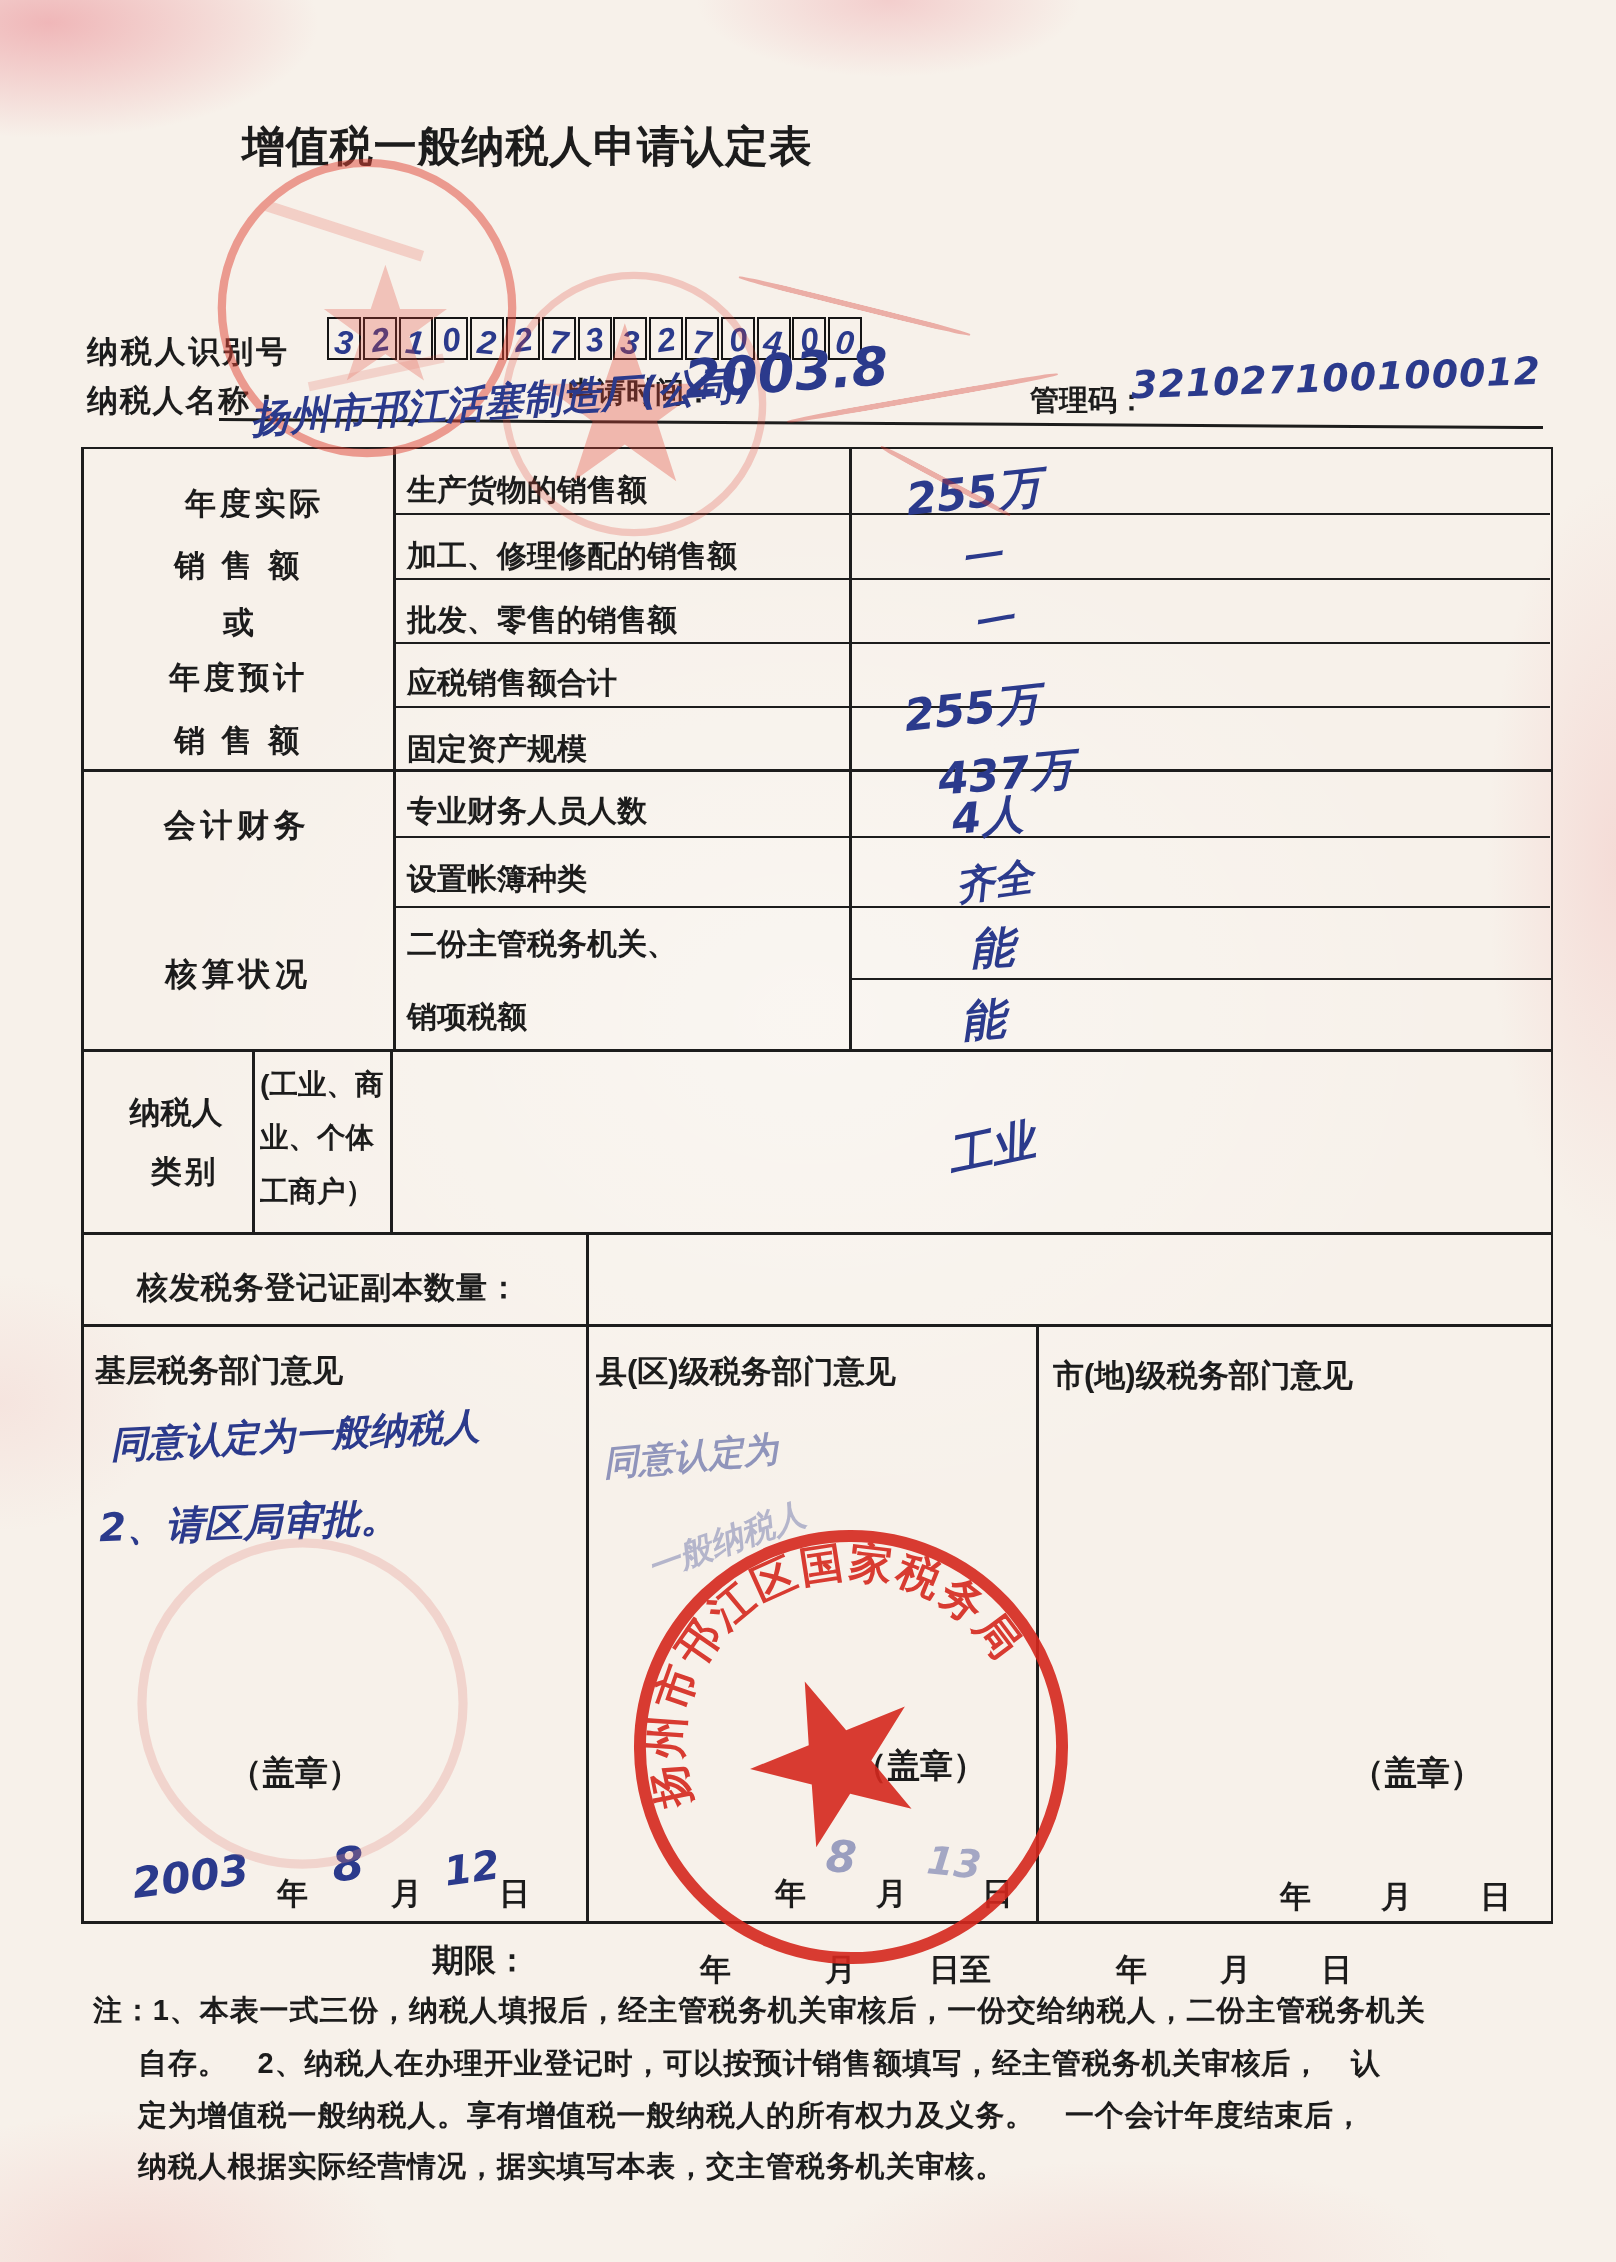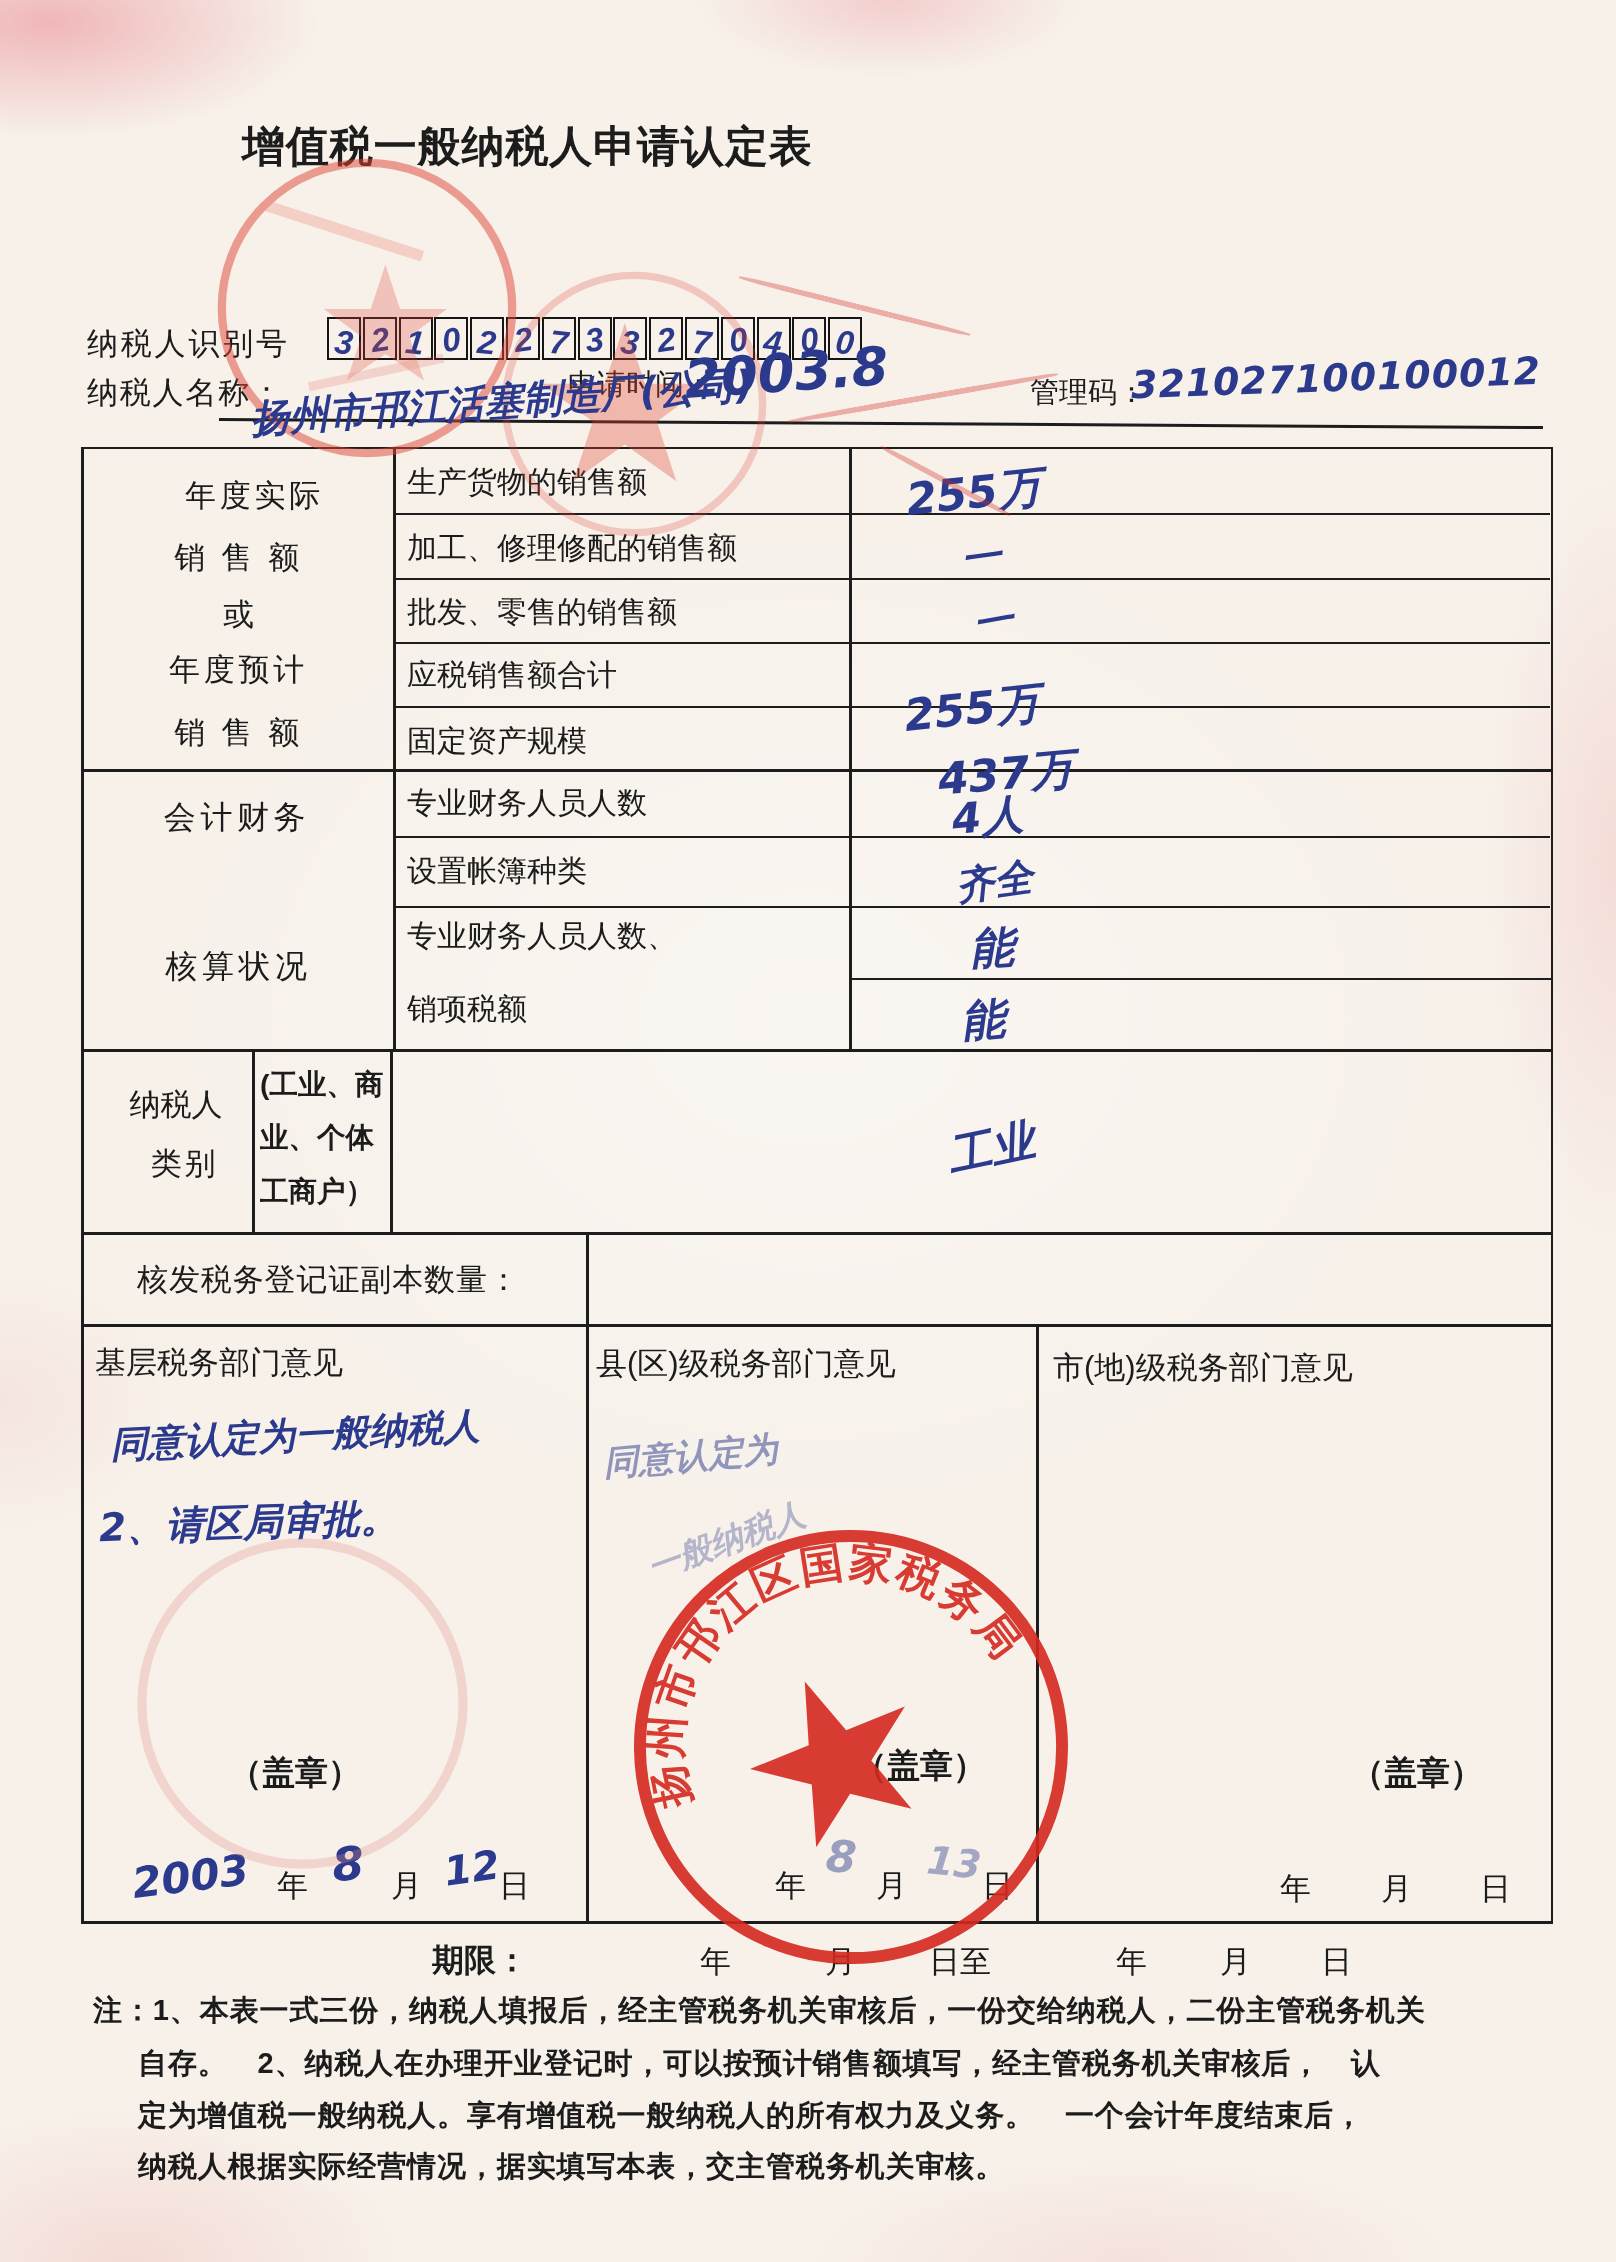--- a/index.html
+++ b/index.html
@@ -11,21 +11,21 @@
       radial-gradient(275px 110px at 55% 0%, rgba(235,140,150,.35), rgba(235,140,150,0) 70%),
       radial-gradient(184px 551px at 100% 38%, rgba(238,165,165,.28), rgba(238,165,165,0) 70%),
       radial-gradient(239px 184px at 0% 62%, rgba(238,170,170,.18), rgba(238,170,170,0) 70%),
       radial-gradient(386px 220px at 8% 100%, rgba(236,150,150,.25), rgba(236,150,150,0) 70%),
       radial-gradient(459px 147px at 70% 100%, rgba(236,160,160,.2), rgba(236,160,160,0) 70%),
       radial-gradient(826px 643px at 50% 45%, rgba(255,255,255,.35), rgba(255,255,255,0) 80%);}
   .abs{position:absolute;}
   .z2{z-index:2;}
   .print{color:#1c1c1c;}
   .b{font-weight:700;}
-  .sb{font-weight:400;}
+  .sb{font-weight:700;margin-top:8px;}
   .hw{color:#2b3a8c;font-style:italic;font-weight:600;white-space:nowrap;
       font-family:"DejaVu Sans",sans-serif;z-index:4;}
   .hl{position:absolute;background:#1d1d1d;height:2.8px;z-index:2;}
   .vl{position:absolute;background:#1d1d1d;width:2.8px;z-index:2;}
   .table{position:absolute;left:81px;top:447px;width:1467px;height:1472px;
          border-left:3.7px solid #1d1d1d;border-right:2.8px solid #1d1d1d;
          border-top:2.8px solid #1d1d1d;border-bottom:3.7px solid #1d1d1d;z-index:2;}
   .cellc{text-align:center;}
   .idbox{display:inline-block;width:30px;height:39px;border:2.8px solid #151515;margin-right:1.8px;
          text-align:center;vertical-align:top;position:relative;background:transparent;}
@@ -96,21 +96,21 @@
     <div class="abs hw" style="left:877px;top:81px;font-size:40px;transform:rotate(-8deg);">一</div>
     <div class="abs hw" style="left:889px;top:145px;font-size:40px;transform:rotate(-10deg);">一</div>
     <div class="abs hw" style="left:820px;top:231px;font-size:44px;transform:rotate(-6deg);">255万</div>
     <div class="abs hw" style="left:854px;top:296px;font-size:44px;transform:rotate(-5deg);">437万</div>
 
     <div class="abs sb print cellc" style="left:0;width:306px;top:347px;font-size:32px;letter-spacing:4.6px;">会计财务</div>
     <div class="abs sb print cellc" style="left:0;width:309px;top:496px;font-size:32px;letter-spacing:4.6px;">核算状况</div>
 
     <div class="abs sb print" style="left:323px;top:334px;font-size:30px;">专业财务人员人数</div>
     <div class="abs sb print" style="left:323px;top:402px;font-size:30px;">设置帐簿种类</div>
-    <div class="abs sb print" style="left:323px;top:467px;font-size:30px;">专业财务人员人数、</div>
+    <div class="abs sb print" style="left:323px;top:467px;font-size:30px;">二份主管税务机关、</div>
     <div class="abs sb print" style="left:323px;top:540px;font-size:30px;">销项税额</div>
 
     <div class="abs hw" style="left:868px;top:340px;font-size:42px;transform:rotate(-5deg);">4人</div>
     <div class="abs hw" style="left:871px;top:406px;font-size:39px;transform:rotate(-8deg);">齐全</div>
     <div class="abs hw" style="left:886px;top:470px;font-size:44px;transform:rotate(-4deg);">能</div>
     <div class="abs hw" style="left:877px;top:542px;font-size:44px;transform:rotate(-6deg);">能</div>
 
     <div class="abs sb print cellc" style="left:0;width:184px;top:635px;font-size:31px;">纳税人</div>
     <div class="abs sb print cellc" style="left:0;width:201px;top:694px;font-size:31px;letter-spacing:2.8px;">类别</div>
     <div class="abs b print" style="left:176px;top:617px;font-size:28.5px;">(工业、商</div>

